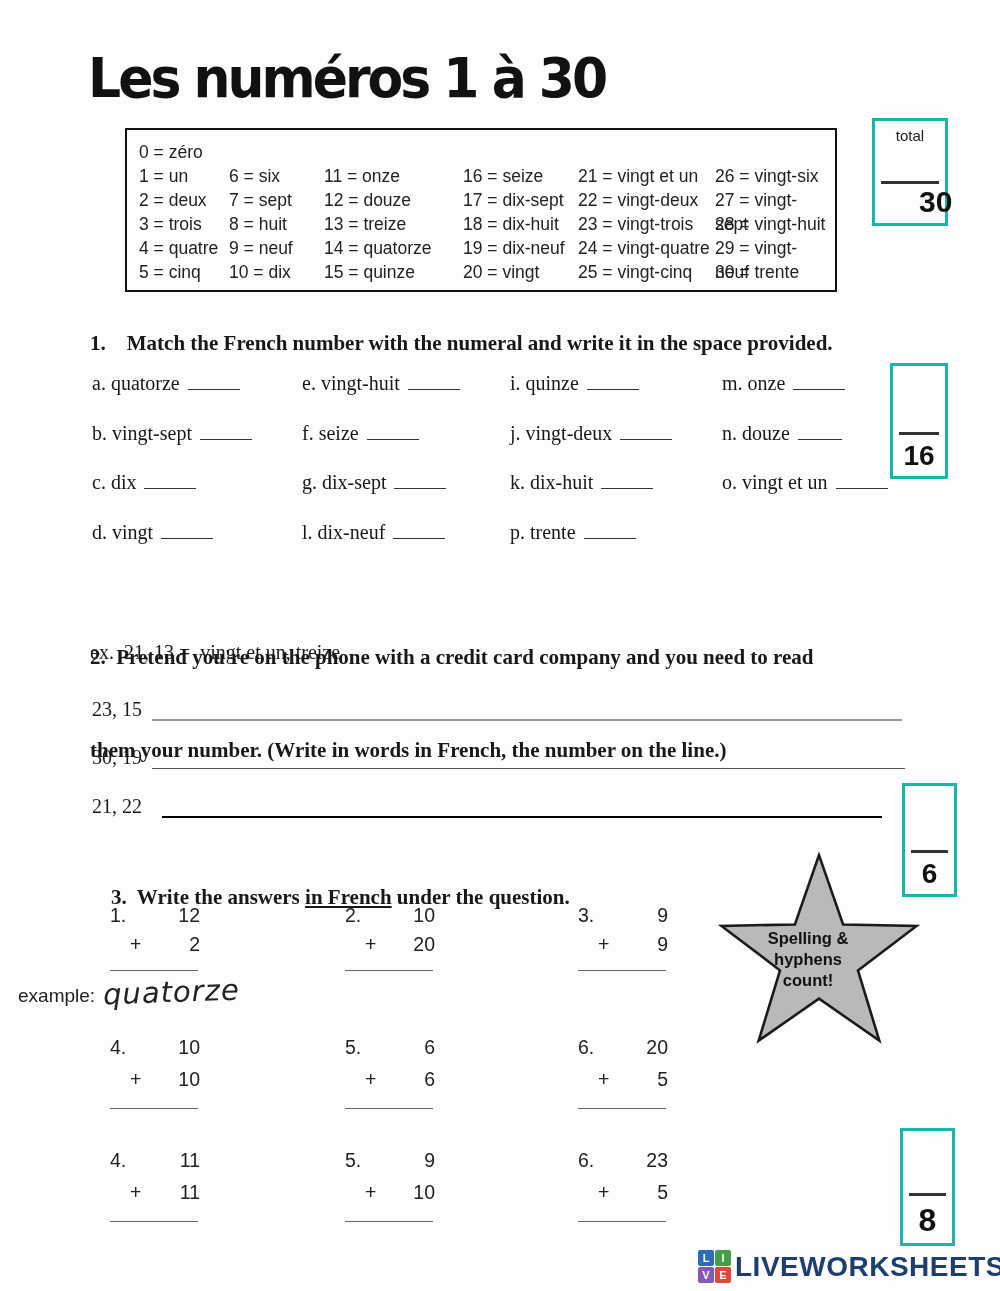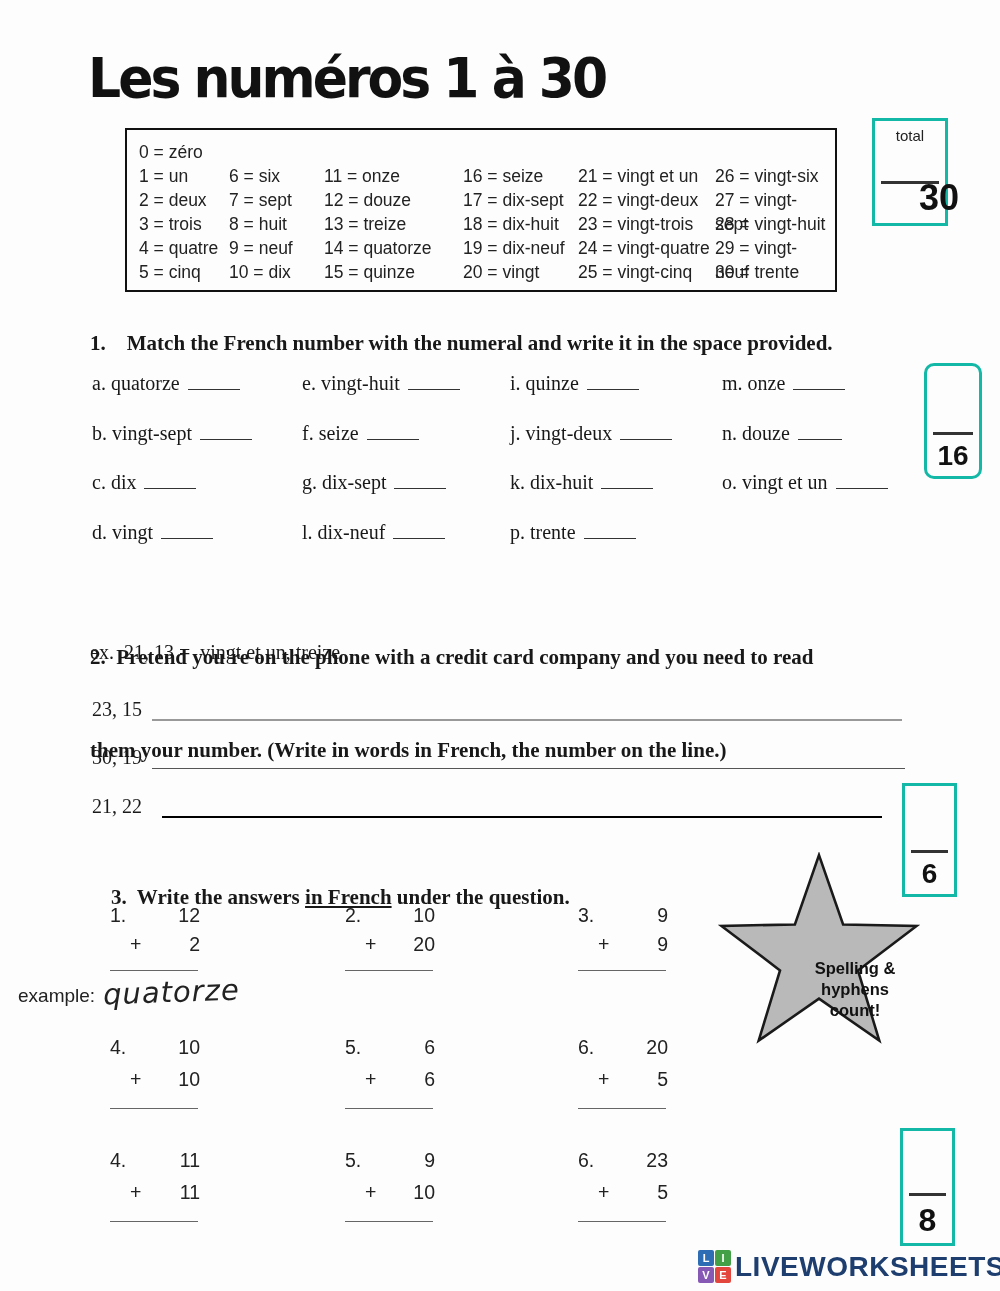--- a/index.html
+++ b/index.html
@@ -84,21 +84,21 @@
 </head>
 <body>
 
 <div id="page">
 
   <div class="abs title" style="left:88px; top:48px;">Les numéros  1 à 30</div>
 
   <div class="abs scorebox" style="left:872px; top:118px; width:70px; height:102px;">
     <div class="label">total</div>
     <div class="divider" style="top:60px;"></div>
-    <div class="value" style="font-size:36px;margin-left:44px;">30</div>
+    <div class="value" style="font-size:30px;margin-left:44px;">30</div>
   </div>
 
   <div class="abs refbox" style="left:125px; top:128px; width:690px;">
     <div>0 = zéro</div>
     <div class="refgrid">
       <div class="refcol">
         <div>1 = un</div>
         <div>2 = deux</div>
         <div>3 = trois</div>
         <div>4 = quatre</div>
@@ -155,21 +155,21 @@
     <div class="match-item"><span>n.  douze</span><span class="blank" style="width:44px;"></span></div>
     <div class="match-item"><span>c. dix</span><span class="blank"></span></div>
     <div class="match-item"><span>g.  dix-sept</span><span class="blank"></span></div>
     <div class="match-item"><span>k.  dix-huit</span><span class="blank"></span></div>
     <div class="match-item"><span>o.  vingt et un</span><span class="blank"></span></div>
     <div class="match-item"><span>d. vingt</span><span class="blank"></span></div>
     <div class="match-item"><span>l. dix-neuf</span><span class="blank"></span></div>
     <div class="match-item"><span>p. trente</span><span class="blank"></span></div>
   </div>
 
-  <div class="abs scorebox" style="left:924px; top:363px; width:52px; height:110px;border-radius:10px;">
+  <div class="abs scorebox" style="left:890px; top:363px; width:52px; height:110px;">
     <div class="divider" style="top:66px;"></div>
     <div class="value" style="font-size:28px;">16</div>
   </div>
 
   <div class="abs serif heading pre" style="left:90px; top:580px; width:830px; line-height:31px;">
     <div>2.  Pretend you're on the phone with a credit card company and you need to read</div>
     <div>them your number. (Write in words in French, the number on the line.)</div>
   </div>
   <div class="abs serif bodytext pre" style="left:90px; top:641px;">ex.  21, 13 =  vingt et un, treize</div>
 
@@ -191,21 +191,21 @@
     <div class="value" style="font-size:28px;">6</div>
   </div>
 
   <div class="abs serif heading pre" style="left:90px; top:860px;">
     <span>3.  Write the answers </span><span class="u">in French</span><span> under the question.</span>
   </div>
 
   <svg class="abs" style="left:705px; top:852px;" width="228" height="200" viewBox="0 0 220 195">
     <polygon points="110,3 133.5,70.6 205.1,72.1 148,115.4 168.8,183.9 110,143 51.2,183.9 72,115.4 14.9,72.1 86.5,70.6" fill="#b9b9b9" stroke="#1a1a1a" stroke-width="2.5"></polygon>
   </svg>
-  <div class="abs star-text" style="left:775px; top:928px; width:160px;margin-top:30px;">
+  <div class="abs star-text" style="left:728px; top:928px; width:160px;">
     <div>Spelling &amp;</div>
     <div>hyphens</div>
     <div>count!</div>
   </div>
 
   <div class="prob" style="left:110px; top:903px;">
     <div class="prow">
         <span class="pnum">1.</span>
         <span class="pop">12</span>
       </div>

